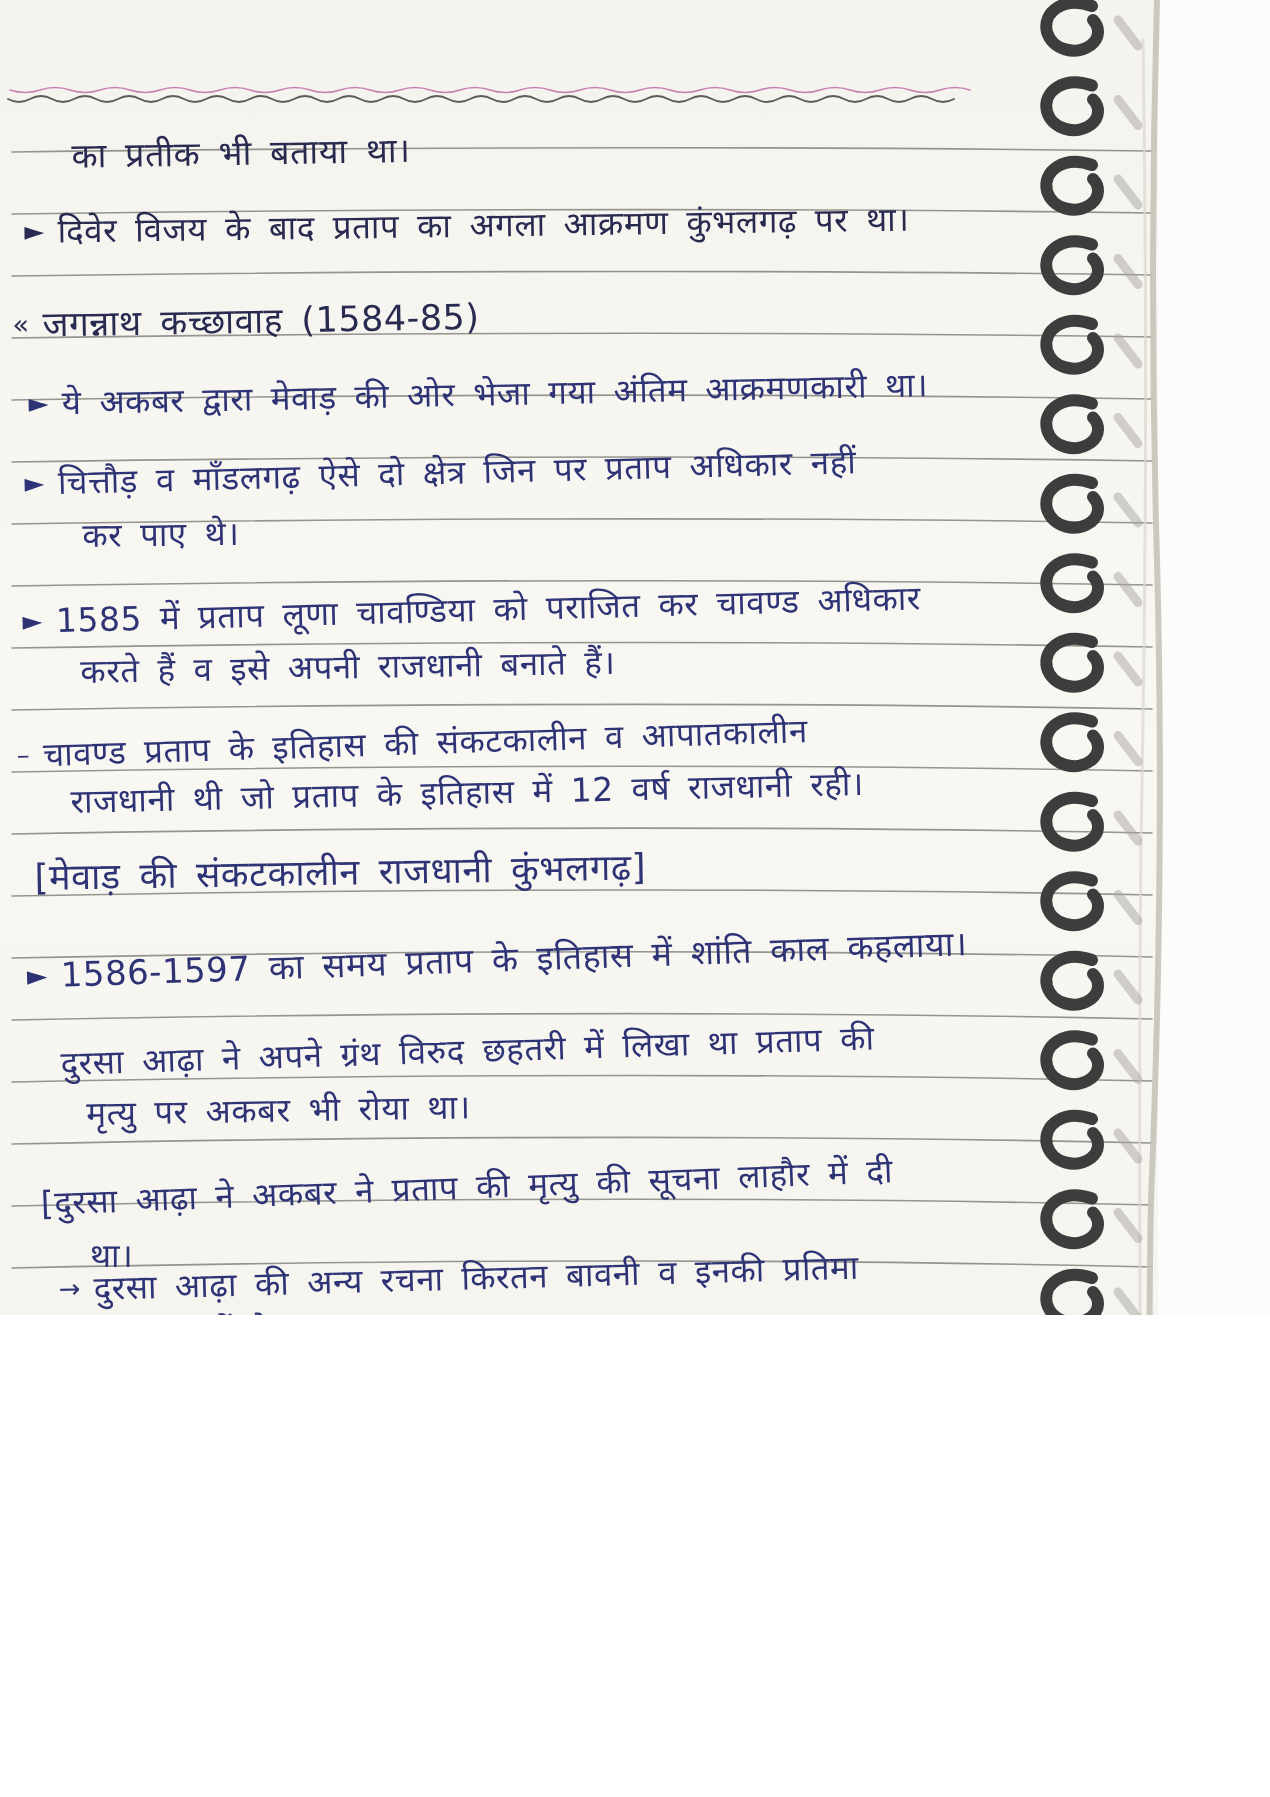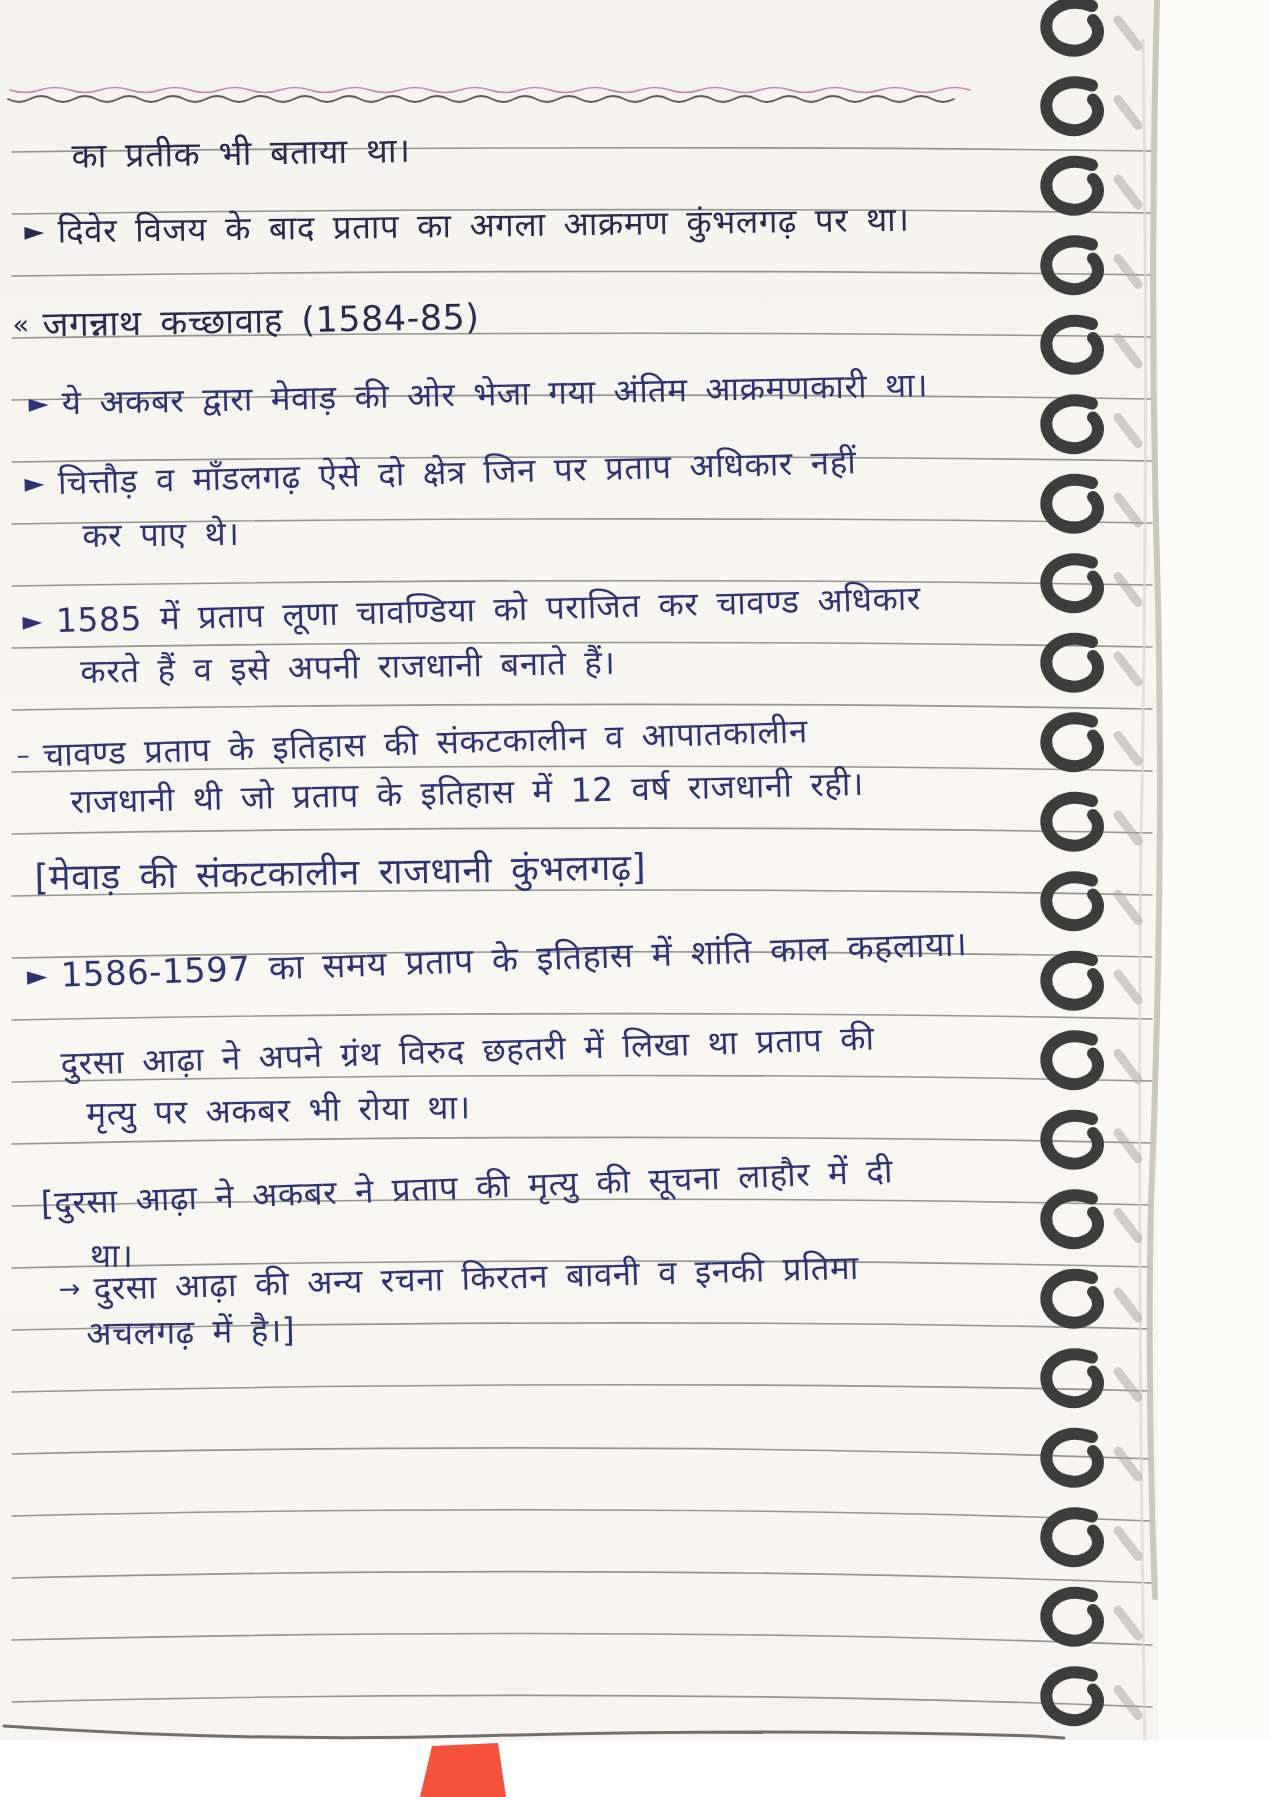--- a/index.html
+++ b/index.html
@@ -1,17 +1,17 @@
 <!DOCTYPE html>
 <html><head>
 <meta charset="utf-8">
 <style>
   html,body{margin:0;padding:0;}
   .page{
-    position:relative;width:1270px;height:1797px;overflow:hidden;
+    position:relative;width:1270px;height:1315px;overflow:hidden;
     background:linear-gradient(180deg,#f4f3ee 0%,#f8f7f2 55%,#f5f4ef 100%);
     font-family:"DejaVu Sans",sans-serif;
   }
   #decor{position:absolute;left:0;top:0;z-index:1;}
   .hw{
     position:absolute;z-index:2;white-space:nowrap;
     letter-spacing:.5px;word-spacing:7px;transform-origin:left top;
     font-family:"DejaVu Sans",sans-serif;
   }
   .hw .b{display:inline-block;margin-right:13px;font-size:.78em;transform:translateY(-3px);}

